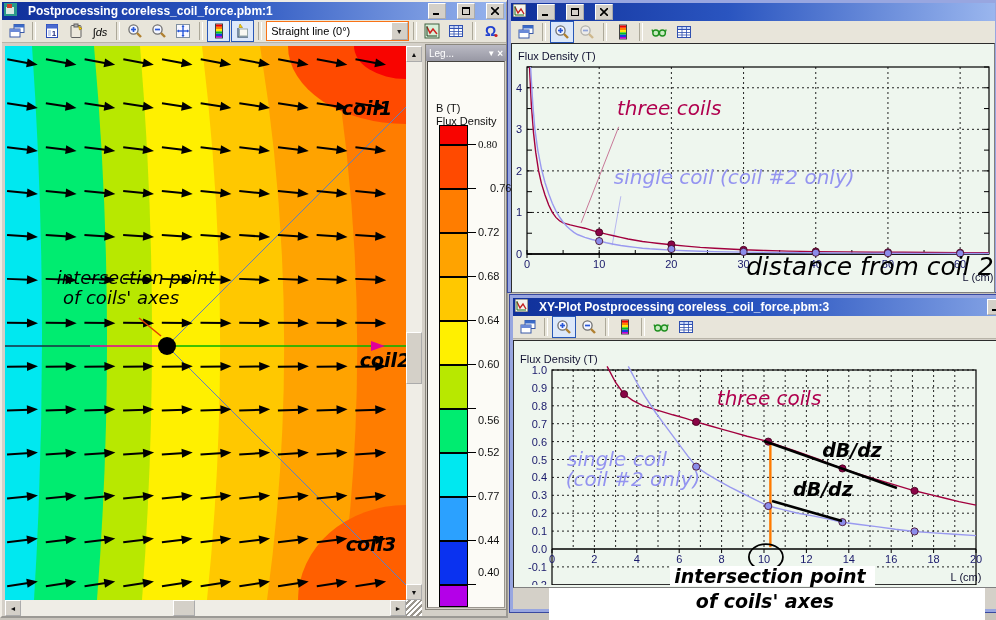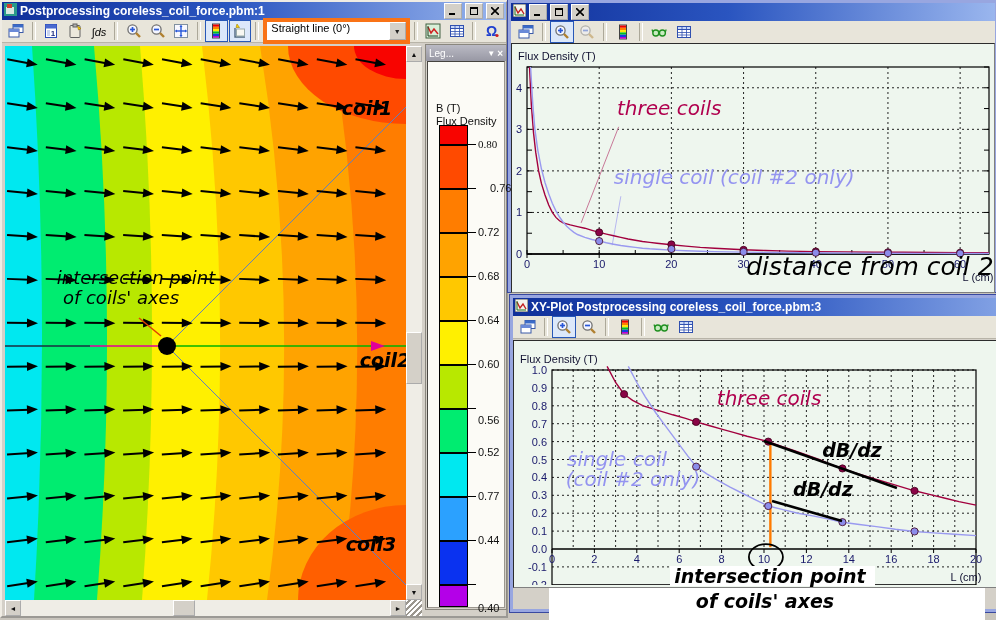--- a/index.html
+++ b/index.html
@@ -1,33 +1,33 @@
 <!DOCTYPE html>
 <html><head>
 <meta charset="utf-8">
 <style>
   html,body{margin:0;padding:0;background:#9a9690;}
   #root{position:relative;width:996px;height:620px;overflow:hidden;background:#c8c4bc;
         font-family:"Liberation Sans",sans-serif;}
   .appwin{position:absolute;background:#d4d0c8;border:2px outset #efece4;box-sizing:border-box;}
   .mdiwin{position:absolute;background:#d4d0c8;border:3px solid #98a6e0;outline:1px solid #3848a0;box-sizing:border-box;}
-  .titlebar{height:18px;display:flex;align-items:center;gap:3px;padding:0 2px;
+  .titlebar{height:18px;display:flex;align-items:center;gap:11px;padding:0 2px;
             background:linear-gradient(90deg,#10309a 0%,#2a55c0 45%,#9ab6ee 100%);}
   .tb-title{flex:1;color:#fff;font-weight:bold;font-size:12px;white-space:nowrap;overflow:hidden;}
   .cap-btn{width:16px;height:14px;background:#d4d0c8;border:1px outset #fff;display:flex;
            align-items:center;justify-content:center;flex:0 0 auto;}
   .cap-btn svg{display:block;}
   .toolbar{height:22px;display:flex;align-items:center;gap:1px;padding:0 3px;
            background:#e8e5da;border-bottom:1px solid #b8b4a8;}
   .tbtn{width:22px;height:20px;display:flex;align-items:center;justify-content:center;border:1px solid transparent;}
   .tbtn.pressed{border:1px solid #2858b8;background:#dce8fa;}
   .tbtn.disabled{opacity:.45;}
   .tsep{width:2px;height:18px;border-left:1px solid #aca899;border-right:1px solid #fff;margin:0 3px;}
-  .combo{display:flex;width:146px;height:18px;background:#fff;
-         border:4px solid #f97316;font-size:11px;}
+  .combo{display:flex;align-items:center;width:146px;height:18px;background:#fff;
+         border:1px solid #f97316;font-size:11px;}
   .combo .cval{flex:1;padding:0 4px;white-space:nowrap;overflow:hidden;}
   .combo .carr{width:15px;height:16px;background:#d4d0c8;border:1px outset #fff;display:flex;
                align-items:center;justify-content:center;font-size:7px;color:#222;}
   .client{position:absolute;border:1px inset #808080;background:#eef6ee;overflow:hidden;}
   
   .sb{position:absolute;background:#efede6;}
   .sb-btn{position:absolute;width:16px;height:16px;background:#d4d0c8;border:1px outset #fff;
           display:flex;align-items:center;justify-content:center;font-size:7px;color:#111;box-sizing:border-box;}
   .sb-thumb{position:absolute;background:#d4d0c8;border:1px outset #fff;box-sizing:border-box;}
   .grip{position:absolute;background:repeating-linear-gradient(135deg,#fff 0 2px,#9a968e 2px 4px);}
@@ -786,21 +786,21 @@
           <div class="leg-tick" style="top: 390px;"></div>
           <div class="leg-lab" style="top: 384px;">0.52</div>
           <div class="leg-box" style="top: 391px; height: 44px; background: rgb(0, 232, 240);"></div>
           <div class="leg-tick" style="top: 434px;"></div>
           <div class="leg-lab" style="top: 428px;">0.77</div>
           <div class="leg-box" style="top: 435px; height: 44px; background: rgb(43, 161, 255);"></div>
           <div class="leg-tick" style="top: 478px;"></div>
           <div class="leg-lab" style="top: 472px;">0.44</div>
           <div class="leg-box" style="top: 479px; height: 44px; background: rgb(10, 50, 240);"></div>
           <div class="leg-tick" style="top: 522px;"></div>
-          <div class="leg-lab" style="top: 540px;">0.40</div>
+          <div class="leg-lab" style="top: 504px;">0.40</div>
           <div class="leg-box" style="top: 523px; height: 22px; background: rgb(180, 0, 232);"></div>
         </div>
     </div>
   </div>
 
   <div class="mdiwin" id="win2" style="left:508px;top:0;width:490px;height:292px;">
     <div class="titlebar">
       <span>
         <svg width="13" height="13">
             <rect width="13" height="13" fill="#f4f4ec" stroke="#555"></rect>

